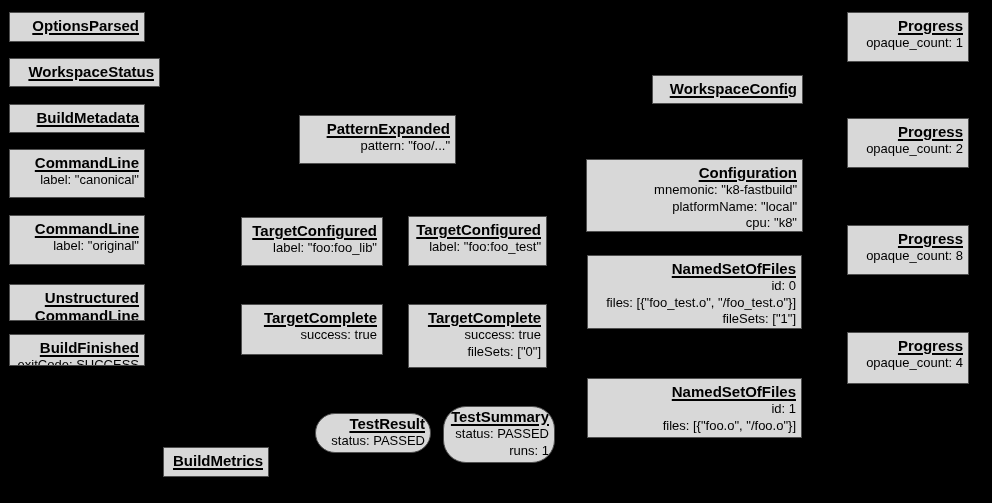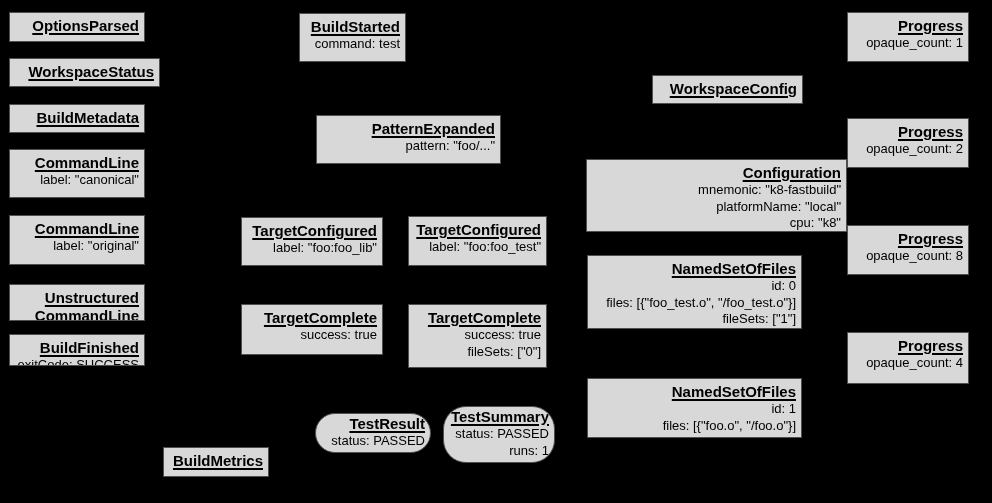--- a/index.html
+++ b/index.html
@@ -75,26 +75,22 @@
   <div class="node" style="left:9px;top:334px;width:136px;height:32px">
     <div class="node-title">BuildFinished</div>
     <div class="node-line">exitCode: SUCCESS</div>
   </div>
 
 
   <div class="node" style="left:163px;top:447px;width:106px;height:30px">
     <div class="node-title">BuildMetrics</div>
   </div>
 
-  <div class="node" style="left:299px;top:13px;width:107px;height:49px">
-    <div class="node-title">BuildStarted</div>
-    <div class="node-line">command: test</div>
-  </div>
 
-  <div class="node" style="left:316px;top:115px;width:185px;height:49px">
+  <div class="node" style="left:299px;top:115px;width:157px;height:49px">
     <div class="node-title">PatternExpanded</div>
     <div class="node-line">pattern: "foo/..."</div>
   </div>
 
   <div class="node" style="left:241px;top:217px;width:142px;height:49px">
     <div class="node-title">TargetConfigured</div>
     <div class="node-line">label: "foo:foo_lib"</div>
   </div>
 
   <div class="node" style="left:241px;top:304px;width:142px;height:51px">
@@ -121,21 +117,21 @@
   <div class="node tight" style="left:443px;top:406px;width:112px;height:57px">
     <div class="node-title">TestSummary</div>
     <div class="node-line">status: PASSED</div>
     <div class="node-line">runs: 1</div>
   </div>
 
   <div class="node" style="left:652px;top:75px;width:151px;height:29px">
     <div class="node-title">WorkspaceConfig</div>
   </div>
 
-  <div class="node" style="left:586px;top:159px;width:261px;height:73px">
+  <div class="node" style="left:586px;top:159px;width:217px;height:73px">
     <div class="node-title">Configuration</div>
     <div class="node-line">mnemonic: "k8-fastbuild"</div>
     <div class="node-line">platformName: "local"</div>
     <div class="node-line">cpu: "k8"</div>
   </div>
 
   <div class="node" style="left:587px;top:255px;width:215px;height:74px">
     <div class="node-title">NamedSetOfFiles</div>
     <div class="node-line">id: 0</div>
     <div class="node-line">files: [{"foo_test.o", "/foo_test.o"}]</div>

